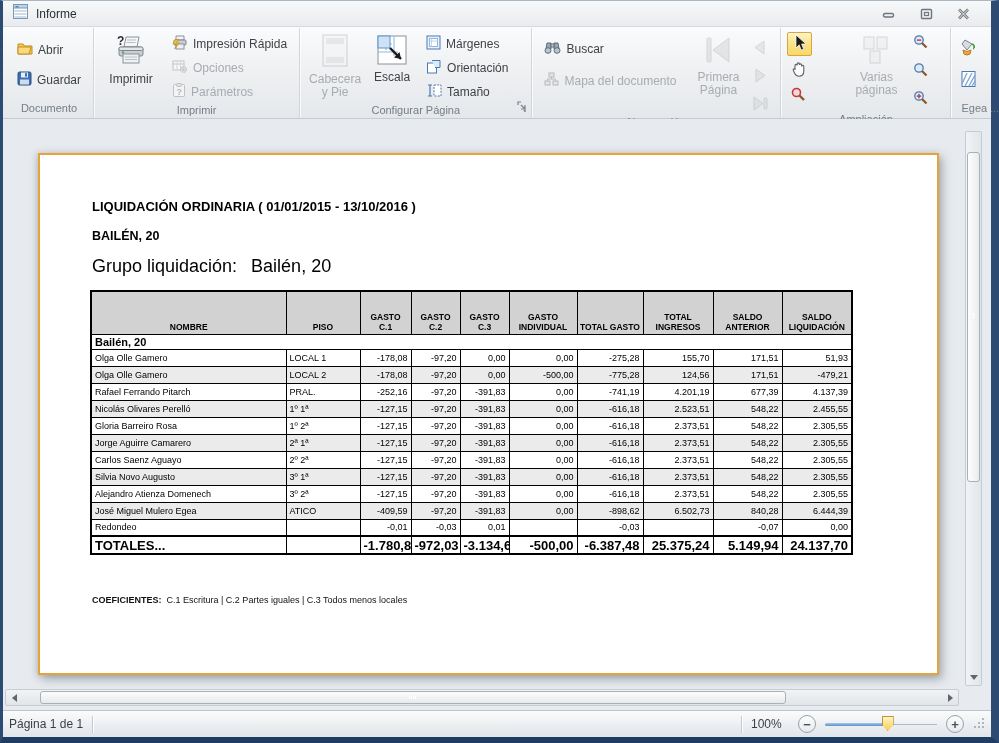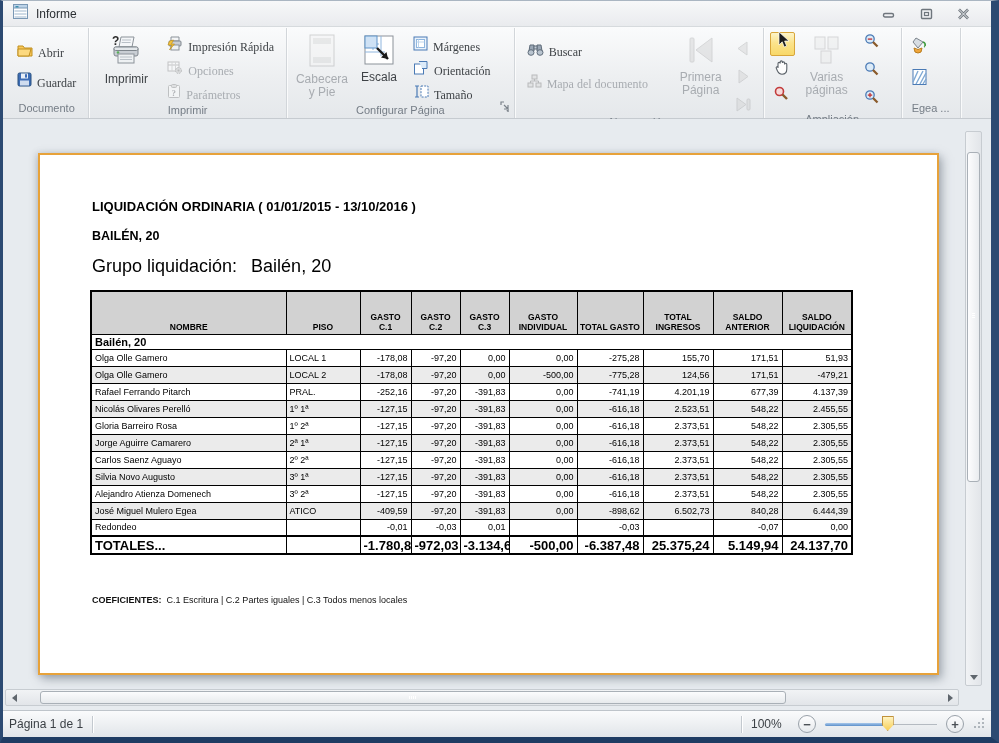--- a/index.html
+++ b/index.html
@@ -31,21 +31,21 @@
   .ribbon {
     height: 92px; flex: 0 0 92px;
     background: linear-gradient(#fafbfc, #edeff1 55%, #e5e8eb);
     border-bottom: 1px solid #c6cbd0;
     display: flex; align-items: stretch; padding: 1px 0 0 2px;
   }
   .rgroup { display: flex; flex-direction: column; border-right: 1px solid #d2d6da; box-shadow: 1px 0 0 rgba(255,255,255,.75); position: relative; }
   .rgroup-content { flex: 1; display: flex; align-items: flex-start; padding: 4px 6px 0; gap: 4px; }
   .rgroup-label { height: 17px; line-height: 15px; text-align: center; font-size: 11px; color: #757d86; white-space: nowrap; padding: 0 10px; }
   .btn-col { display: flex; flex-direction: column; }
-  .sbtn { display: flex; align-items: flex-end; gap: 5px; height: 23px; padding: 0 6px; font-size: 12px; color: #3f4347; white-space: nowrap; border-radius: 2px; font-family: Liberation Serif, serif; }
+  .sbtn { display: flex; align-items: center; gap: 5px; height: 23px; padding: 0 6px; font-size: 12px; color: #3f4347; white-space: nowrap; border-radius: 2px; }
   .sbtn svg { flex: 0 0 auto; }
   .bbtn { display: flex; flex-direction: column; align-items: center; padding: 2px 6px 0; font-size: 12px; color: #3f4347; text-align: center; line-height: 13px; border-radius: 2px; }
   .bbtn .lbl { white-space: pre-line; margin-top: 2px; }
   .disabled { color: #a8acb1 !important; }
   .disabled svg { opacity: .42; filter: grayscale(.9); }
   .caret { width: 0; height: 0; border-left: 3px solid transparent; border-right: 3px solid transparent; border-top: 4px solid #5f6焦569; border-top-color:#5f6569; display: inline-block; }
   .disabled .caret { border-top-color: #aeb2b6; }
   .caret.below { margin-top: 2px; }
   .tool-sel { background: linear-gradient(#fdf4c9, #fbe38c 45%, #f8d869); border: 1px solid #d8a63b; }
   .sbtn.icon-only { padding: 2px 3px; height: 24px; }
@@ -356,21 +356,21 @@
                   <path d="M5 10 V5.5 a1.1 1.1 0 0 1 2.2 0 V4 a1.1 1.1 0 0 1 2.2 0 v1 a1.1 1.1 0 0 1 2.2 0 v1.4 a1.1 1.1 0 0 1 2.2 0 V11 c0 3.4-1.8 5.2-4.8 5.2 -2.2 0-3.2-.8-4.4-3L3.4 10.6 c-.8-1.4.8-2.6 1.6-1.4z" fill="#fdfdfd" stroke="#5a6168" stroke-width="1.1"></path>
                 </svg></span>
           </div>
           <div class="sbtn icon-only">
             <span><svg width="17" height="17" viewBox="0 0 17 17">
                   <circle cx="6.5" cy="6.5" r="4" fill="#f7d9d9" stroke="#c23b3b" stroke-width="1.6"></circle>
                   <path d="M9.5 9.5 L14 14" stroke="#8a5a2a" stroke-width="2.4"></path>
                 </svg></span>
           </div>
         </div>
-        <div class="bbtn disabled" style="width:56px;">
+        <div class="bbtn disabled" style="width:56px;margin-left:32px;">
           <span><svg width="36" height="32" viewBox="0 0 36 32">
                 <rect x="6" y="3" width="10" height="12" fill="#e7eaee" stroke="#a3abb3"></rect>
                 <rect x="19" y="3" width="10" height="12" fill="#e7eaee" stroke="#a3abb3"></rect>
                 <rect x="12" y="17" width="10" height="12" fill="#e7eaee" stroke="#a3abb3"></rect>
               </svg></span>
           <span class="lbl">Varias
 páginas</span>
           <span class="caret below"></span>
         </div>
         <div class="btn-col" style="gap:4px;">

